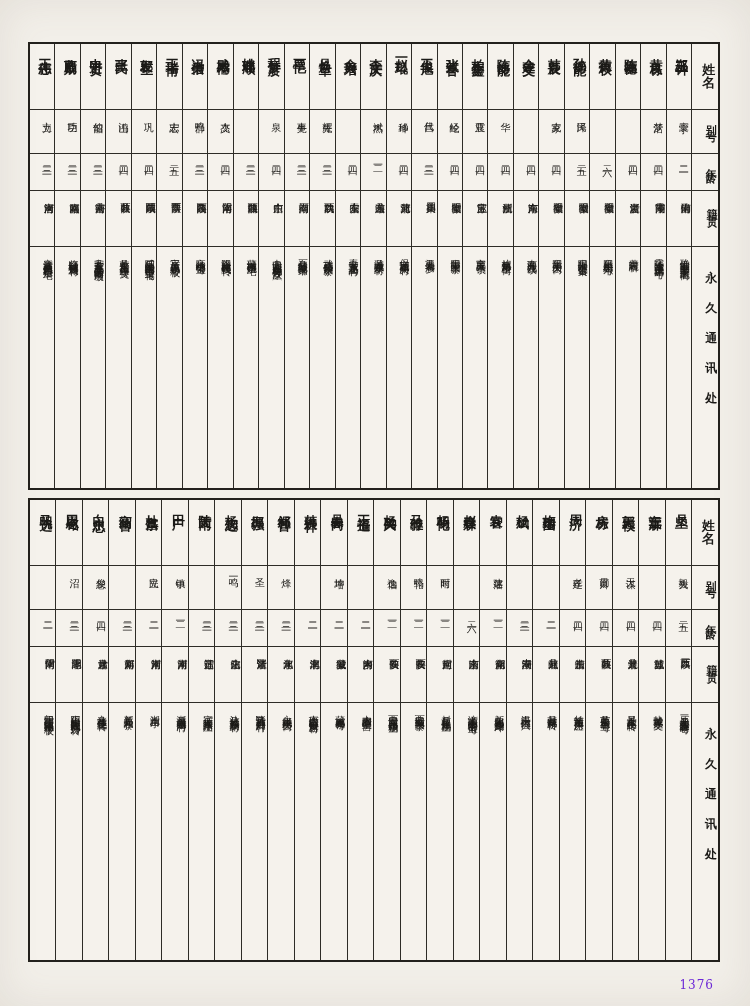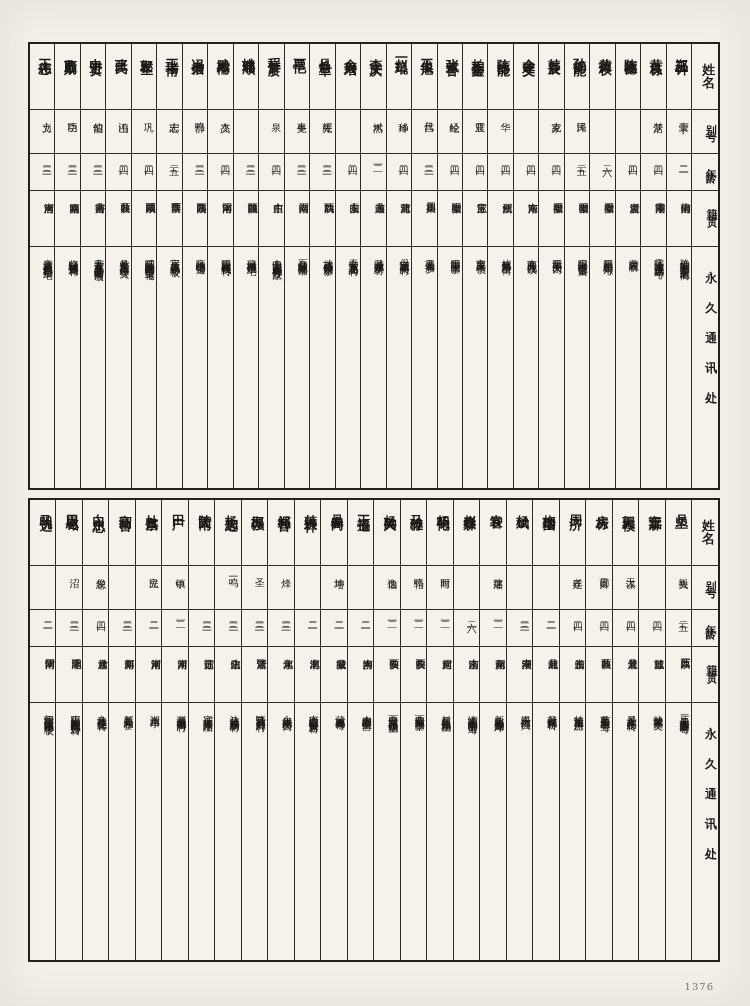--- a/index.html
+++ b/index.html
@@ -92,23 +92,23 @@
   .hdr-byname  { font-size: 11px; letter-spacing: 7px;  padding-top: 6px; }
   .hdr-age     { font-size: 11px; letter-spacing: 4px;  padding-top: 5px; }
   .hdr-native  { font-size: 11px; letter-spacing: 9px;  padding-top: 8px; }
   .hdr-address { font-size: 12px; letter-spacing: 30px; padding-top: 14px; }
 
   .page-num {
     position: absolute;
     right: 36px;
     bottom: 14px;
     font-family: "DejaVu Serif", serif;
-    font-size: 10px;
+    font-size: 12px;
     letter-spacing: 1px;
-    color: #737373;
+    color: #6d28d9;
   }
 </style>
 </head>
 <body>
 
 <div class="sheet">
   <div class="table-wrap">
       <div class="band band-top">
         <div class="col">
           <div class="cell h-name">王志伟</div>

